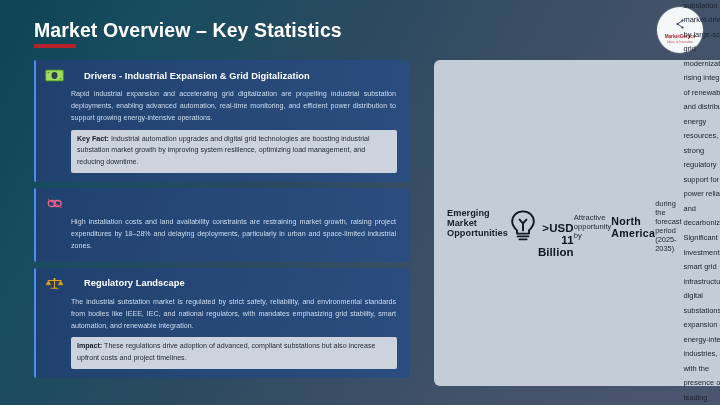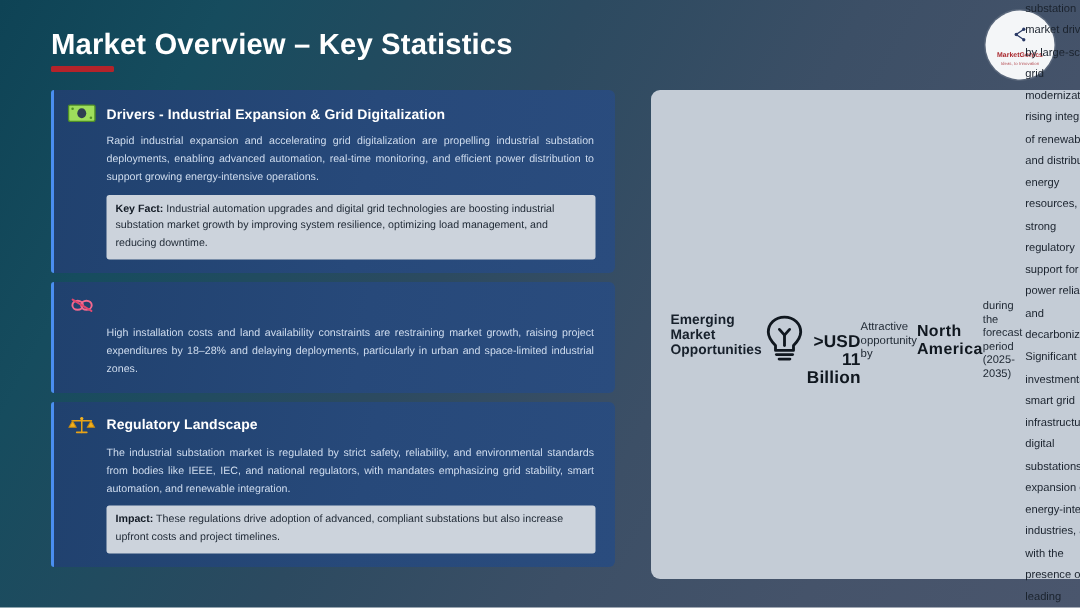--- a/index.html
+++ b/index.html
@@ -42,21 +42,21 @@
     position: absolute; left: 34px; top: 60px;
     width: 376px; display: flex; flex-direction: column; gap: 6px;
   }
   .info-card {
     position: relative;
     background: linear-gradient(100deg, #20416e 0%, #27497a 55%, #2a4c7e 100%);
     border-left: 2.6px solid #4a8ef0;
     border-radius: 2px 4px 4px 2px;
     padding: 8px 10px 9px 9px;
   }
-  .card-head { display: flex; align-items: center; gap: 7px; margin-bottom: 5px; }
+  .card-head { display: flex; align-items: center; gap: 20px; margin-bottom: 5px; }
   .card-icon { width: 19px; height: 15px; flex: none; display: block; }
   .card-title {
     font-size: 9.3px; font-weight: bold; color: #ffffff; letter-spacing: .05px;
   }
   .card-body {
     font-size: 7.1px; line-height: 1.72; color: #cfdcee;
     text-align: justify; padding-left: 26px; padding-right: 4px;
   }
   .callout {
     margin: 5px 0 0 26px; margin-right: 3px;

